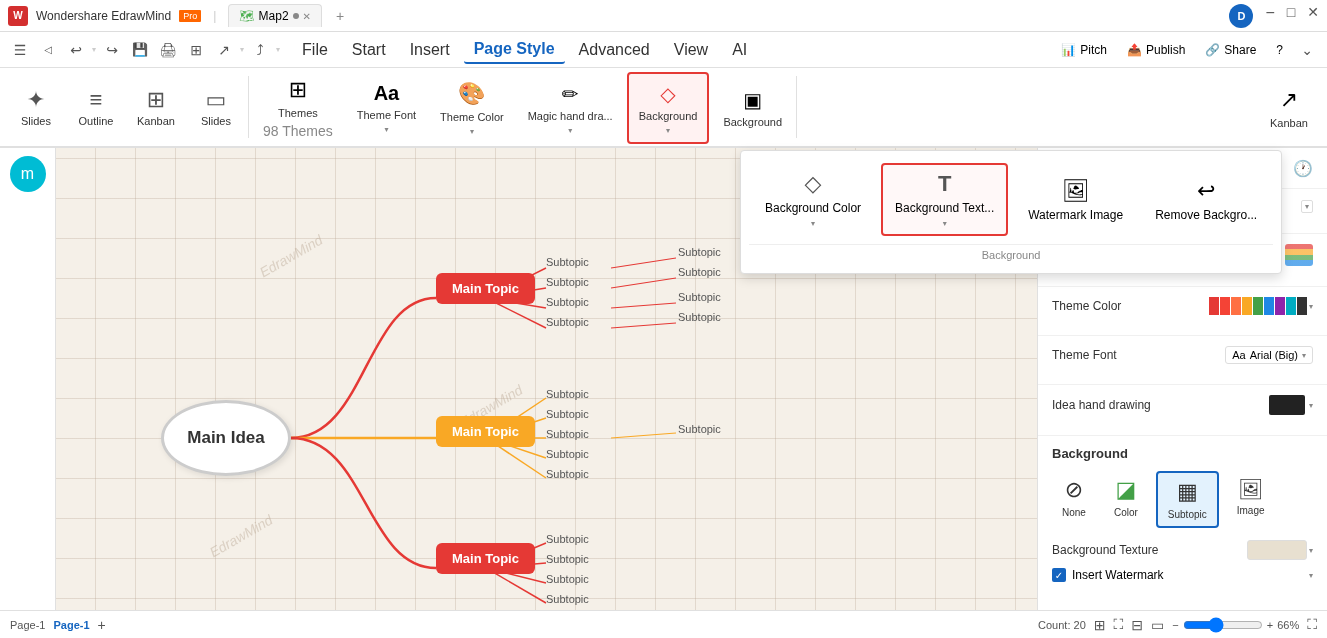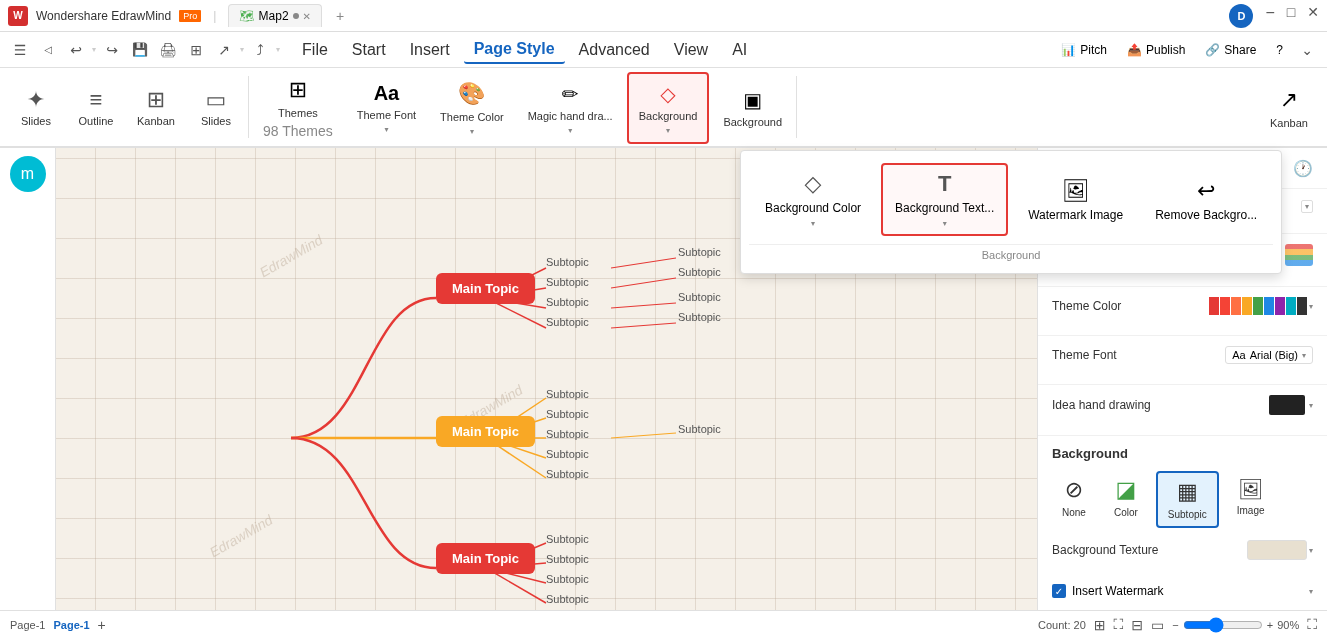--- a/index.html
+++ b/index.html
@@ -103,21 +103,21 @@
     
     .bg-section { padding: 10px 14px; }
     .bg-section-title { font-size: 13px; font-weight: 600; color: #333; margin-bottom: 10px; }
     .bg-icons-row { display: flex; gap: 8px; margin-bottom: 12px; }
     .bg-icon-btn {
       display: flex; flex-direction: column; align-items: center; gap: 4px;
       padding: 6px 10px; cursor: pointer; border-radius: 4px; font-size: 10px; color: #333;
     }
     .bg-icon-btn.selected { border: 2px solid #1565c0; background: #e3f2fd; }
     
-    .bg-texture-row { display: flex; align-items: center; justify-content: space-between; margin-bottom: 24px; gap: 47px; }
+    .bg-texture-row { display: flex; align-items: center; justify-content: space-between; margin-bottom: 8px; gap: 47px; }
     .bg-texture-label { font-size: 12px; color: #333; }
     .bg-texture-swatch { width: 60px; height: 20px; border-radius: 3px; background: #e8e0d0; border: 1px solid #ddd; }
     
     .checkbox-row { display: flex; align-items: center; gap: 6px; }
     .checkbox-box { width: 14px; height: 14px; border-radius: 2px; background: #1565c0; display: flex; align-items: center; justify-content: center; }
     .checkbox-check { color: white; font-size: 10px; }
     
     
     .branch-icons { display: flex; gap: 4px; }
     .branch-icon { width: 28px; height: 22px; border-radius: 3px; cursor: pointer; display: flex; align-items: center; justify-content: center; overflow: hidden; }
@@ -327,20 +327,23 @@
       <line x1="430" y1="290" x2="490" y2="310" stroke="#f9a825" stroke-width="1.5"></line>
       <line x1="430" y1="290" x2="490" y2="330" stroke="#f9a825" stroke-width="1.5"></line>
       <line x1="555" y1="290" x2="620" y2="285" stroke="#f9a825" stroke-width="1.2"></line>
 
       <line x1="430" y1="420" x2="490" y2="395" stroke="#e53935" stroke-width="1.5"></line>
       <line x1="430" y1="420" x2="490" y2="415" stroke="#e53935" stroke-width="1.5"></line>
       <line x1="430" y1="420" x2="490" y2="435" stroke="#e53935" stroke-width="1.5"></line>
       <line x1="430" y1="420" x2="490" y2="455" stroke="#e53935" stroke-width="1.5"></line>
     </svg>
 
+    <div style="position:absolute;top:252px;left:105px;background:white;border:3px solid #ccc;border-radius:50%;width:130px;height:76px;display:flex;align-items:center;justify-content:center;font-size:17px;font-weight:bold;color:#333;box-shadow:2px 2px 6px rgba(0,0,0,0.1);">
+      <span>Main Idea</span>
+    </div>
 
     <div style="position:absolute;top:125px;left:380px;background:#e53935;color:white;border-radius:6px;padding:8px 16px;font-size:13px;font-weight:bold;">
       <span>Main Topic</span>
     </div>
 
     <div style="position:absolute;top:268px;left:380px;background:#f9a825;color:white;border-radius:6px;padding:8px 16px;font-size:13px;font-weight:bold;">
       <span>Main Topic</span>
     </div>
 
     <div style="position:absolute;top:395px;left:380px;background:#e53935;color:white;border-radius:6px;padding:8px 16px;font-size:13px;font-weight:bold;">
@@ -489,17 +492,17 @@
   <div class="status-bar-right">
     <span>Count: 20</span>
     <span style="font-size:14px;cursor:pointer;">⊞</span>
     <span style="font-size:14px;cursor:pointer;">⛶</span>
     <span style="font-size:14px;cursor:pointer;">⊟</span>
     <span style="font-size:14px;cursor:pointer;">▭</span>
     <div class="zoom-bar">
       <span style="cursor:pointer;">−</span>
       <input type="range" min="10" max="200" value="85" style="width: 80px;">
       <span style="cursor:pointer;">+</span>
-      <span>90%</span>
+      <span>66%</span>
     </div>
     <span style="font-size:14px;cursor:pointer;">⛶</span>
   </div>
 </div>
 
 </body></html>

